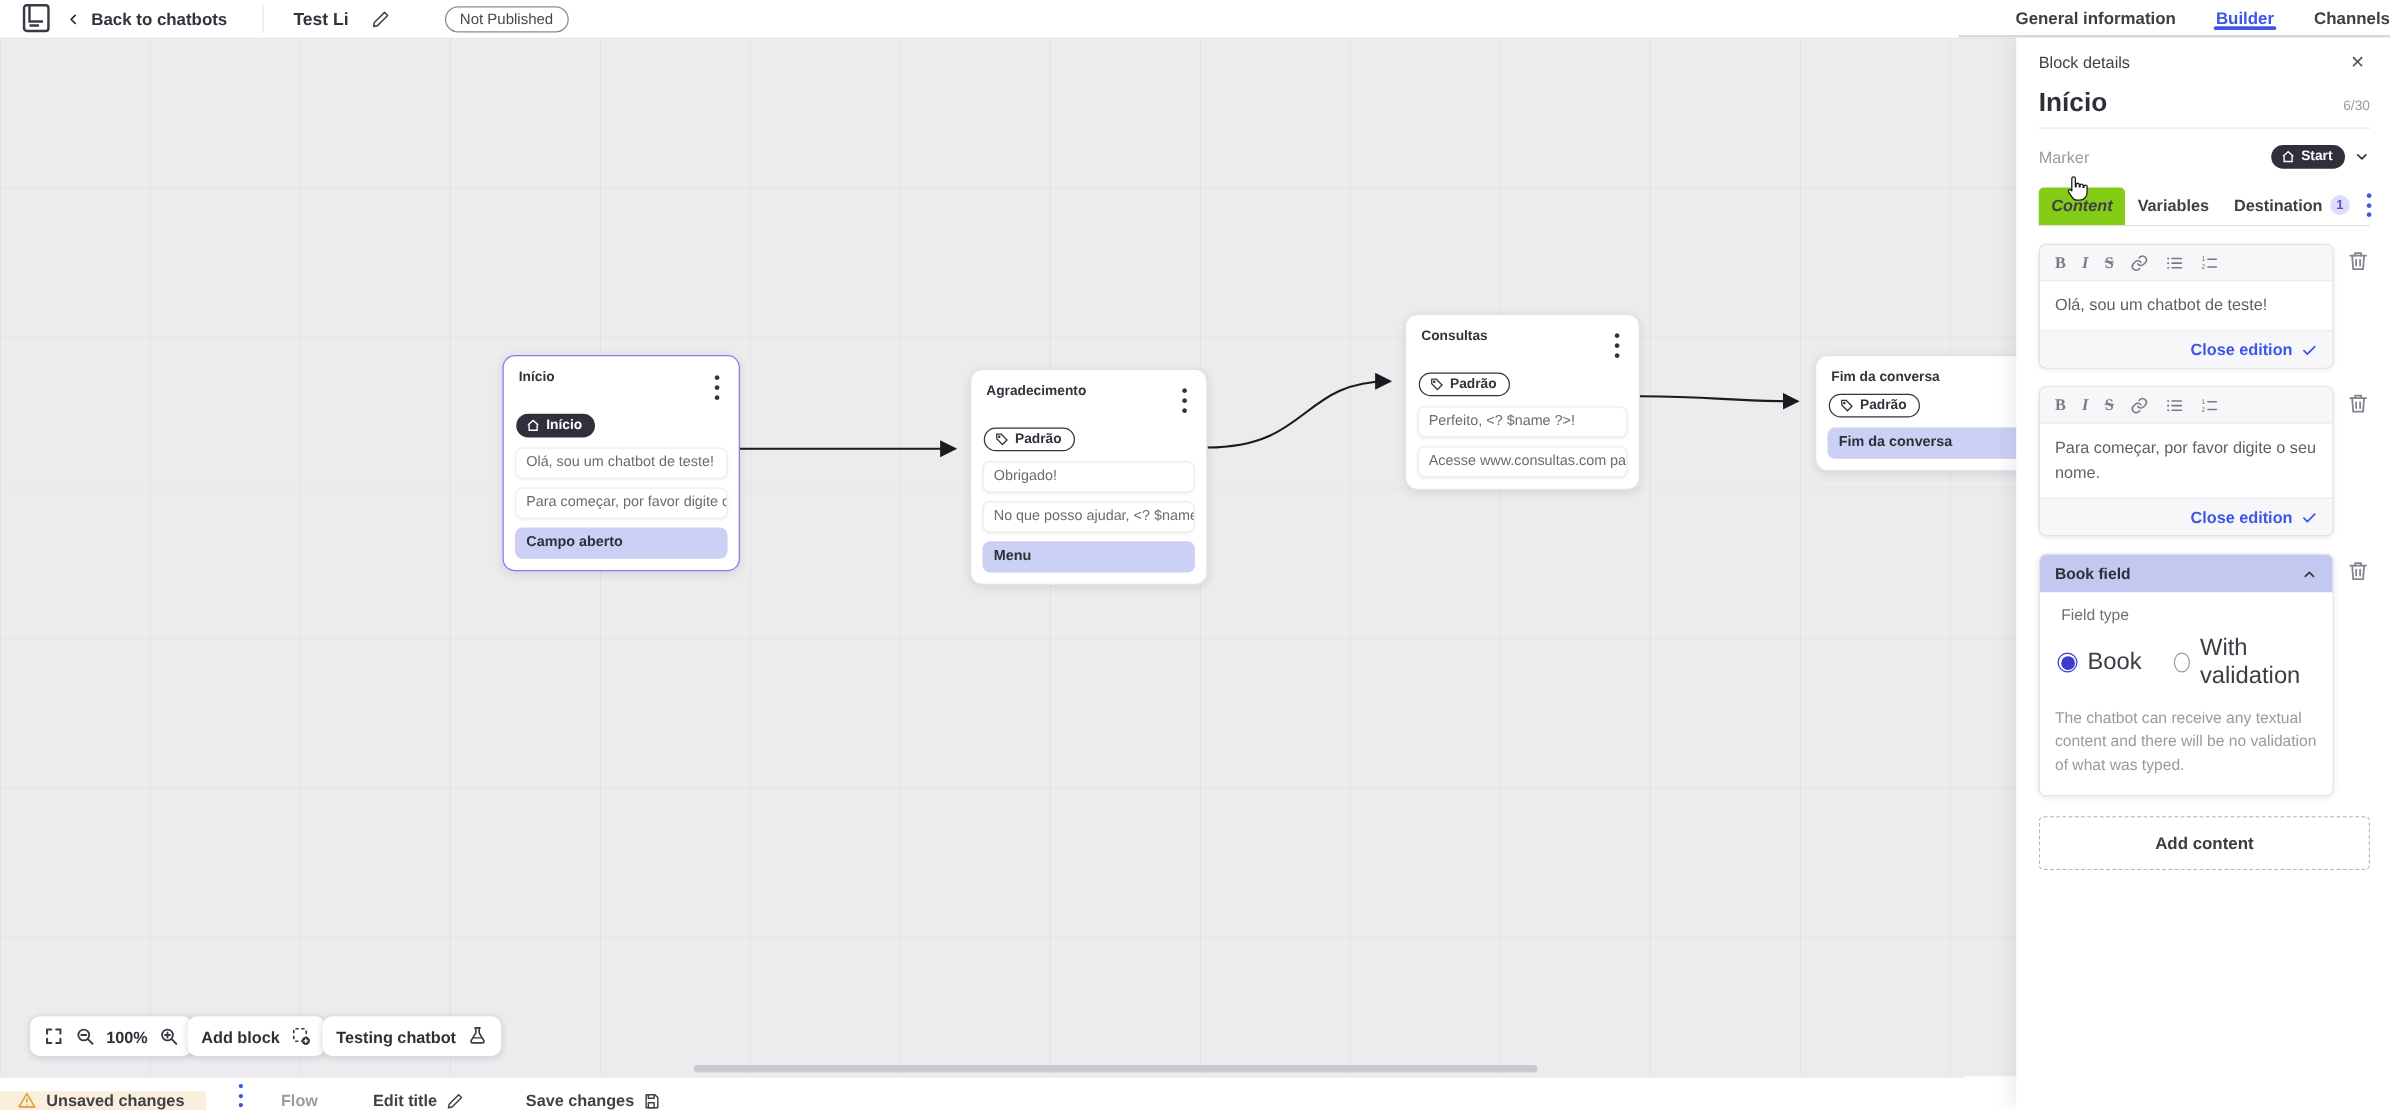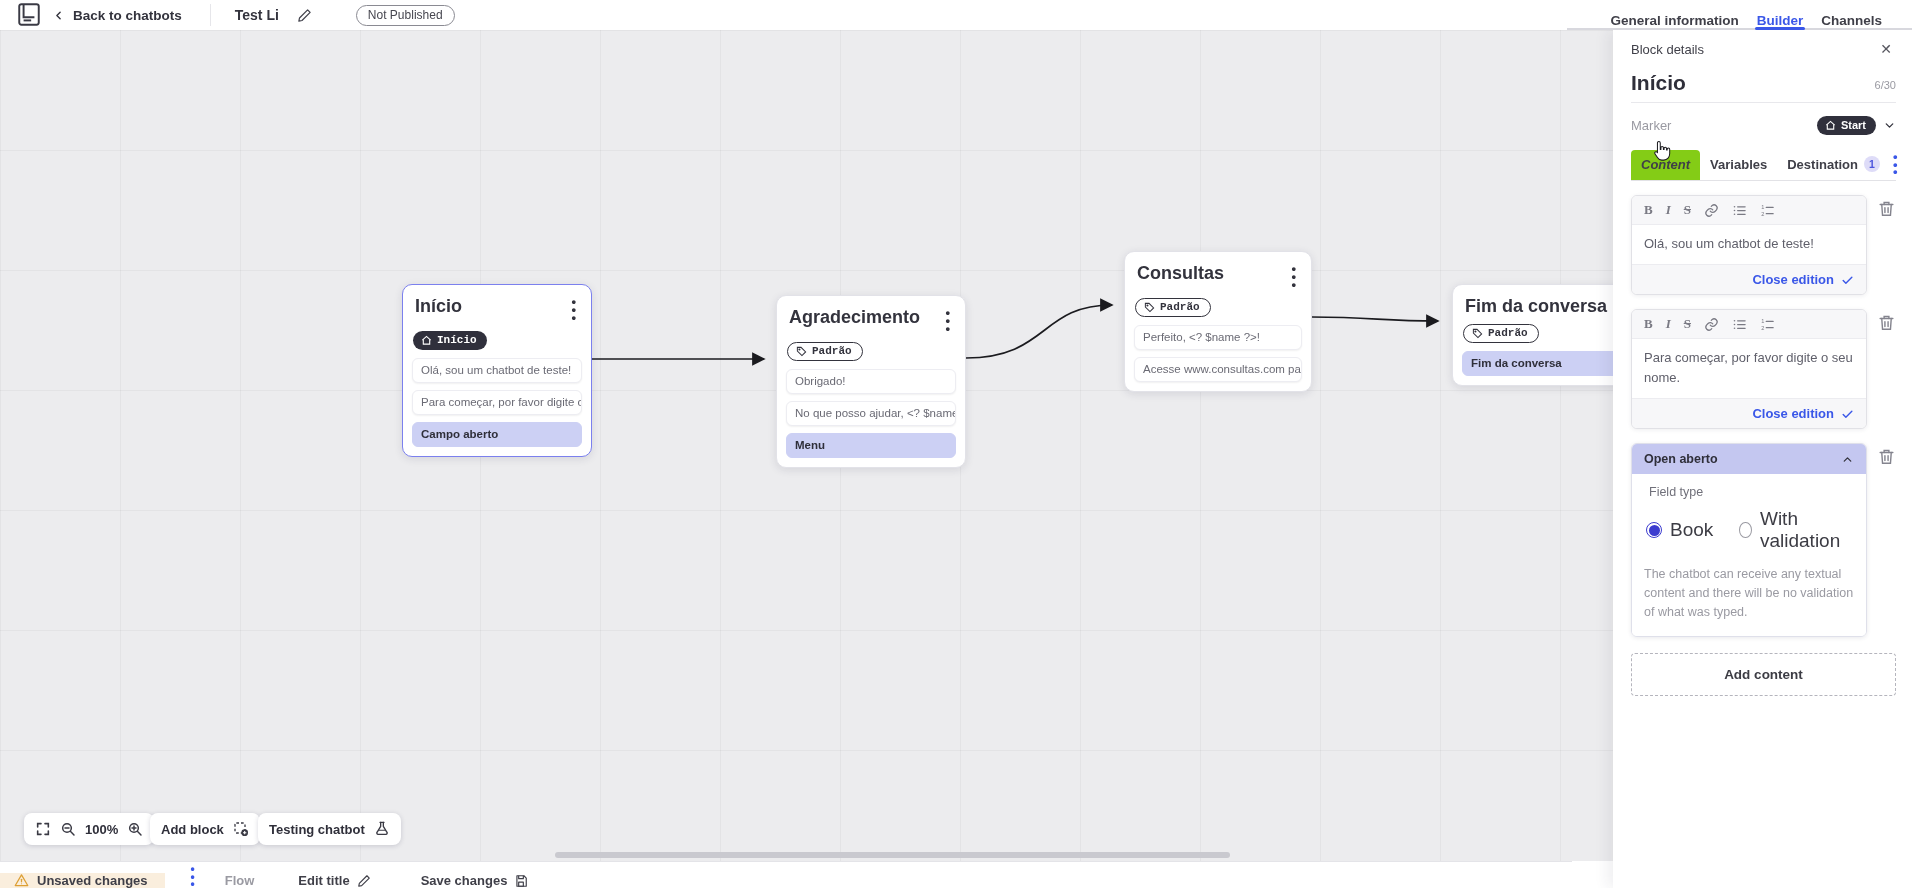--- a/index.html
+++ b/index.html
@@ -8,40 +8,40 @@
 
   
   .topbar { height:30px; background:#fff; display:flex; align-items:stretch; justify-content:space-between; flex:0 0 30px; position:relative; z-index:30; }
   .topbar-left { display:flex; align-items:center; gap:10px; padding-left:16px; }
   .logo { width:26px; height:26px; color:#3a3a44; }
   .back-btn { display:flex; align-items:center; gap:8px; color:#33333d; font-size:13.5px; font-weight:bold; cursor:pointer; }
   .tb-divider { width:1px; height:22px; background:#e6e6ea; margin:0 14px 0 18px; }
   .doc-title { font-size:14px; font-weight:bold; color:#33333d; }
   .pencil-ic { width:15px; height:15px; color:#44444e; margin-left:8px; }
   .status-pill { margin-left:34px; border:1px solid #8a8a92; border-radius:999px; padding:2px 11px 3px; font-size:12px; color:#46464f; }
-  .topbar-tabs { display:flex; align-items:flex-end; gap:18px; padding-right:30px; border-bottom:2px solid #d8d8de; width:345px; justify-content:flex-end; }
+  .topbar-tabs { display:flex; align-items:center; gap:32px; border-bottom:2px solid #d8d8de; width:345px; justify-content:flex-end; }
   .top-tab { display:flex; align-items:center; font-size:13.5px; font-weight:bold; color:#3f3f48; position:relative; cursor:pointer; white-space:nowrap; }
   .top-tab.active { color:#3a57e8; }
   .top-tab.active::after { content:""; position:absolute; left:-2px; right:-2px; bottom:-2px; height:3px; background:#3a57e8; border-radius:2px; }
 
   
   .main { flex:1; position:relative; }
   .canvas { position:absolute; inset:0; background-color:#ececee;
     background-image:linear-gradient(rgba(0,0,0,0.040) 1px, transparent 1px),
                      linear-gradient(90deg, rgba(0,0,0,0.040) 1px, transparent 1px);
     background-size:120px 120px; overflow:hidden; }
   .connections { position:absolute; inset:0; width:100%; height:100%; z-index:2; }
 
   
   .block { position:absolute; width:190px; background:#fff; border:1px solid #e2e2e8; border-radius:10px; box-shadow:0 2px 8px rgba(40,40,70,.12); padding:9px 9px 9px; z-index:5; }
   .block.selected { border:1.5px solid #7b80ee; }
   .block-head { display:flex; align-items:flex-start; justify-content:space-between; padding:2px 2px 0 3px; }
-  .block-title { font-size:18px; font-weight:bold; color:#33333d; }
+  .block-title { font-size:11px; font-weight:bold; color:#33333d; }
   .kebab { color:#33333d; font-size:13px; font-weight:bold; line-height:0.62; letter-spacing:0; cursor:pointer; padding:2px 4px; }
-  .block-badge-row { margin:7px 0 2px 1px;font-family:Liberation Mono, monospace; }
+  .block-badge-row { margin:7px 0 2px 1px; }
   .pill-dark { display:inline-flex; align-items:flex-end; gap:5px; background:#30303c; color:#fff; border-radius:999px; padding:3px 10px 4px 8px; font-size:11px; font-weight:bold; }
   .pill-outline { display:inline-flex; align-items:center; gap:5px; border:1px solid #33333d; color:#33333d; border-radius:999px; padding:2px 10px 3px 8px; font-size:11px; font-weight:bold; background:#fff; }
   .pill-ic { width:11px; height:11px; }
   .brow { margin-top:7px; background:#fff; border:1px solid #ededf2; box-shadow:0 1px 2px rgba(0,0,0,.06); border-radius:6px; padding:5px 8px 6px; font-size:11.5px; color:#6a6a74; white-space:nowrap; overflow:hidden; }
   .brow.highlight { background:#ccd0f4; border-color:#ccd0f4; box-shadow:none; color:#2f2f3a; font-weight:bold; }
 
   
   .ctl-card { position:absolute; bottom:16px; background:#fff; border-radius:8px; box-shadow:0 1px 5px rgba(40,40,70,.18); height:32px; display:flex; align-items:center; gap:9px; padding:0 11px; z-index:8; font-size:13px; font-weight:bold; color:#2f2f3a; cursor:pointer; }
   .ctl-card .cic { width:16px; height:16px; color:#3a3a44; }
   .zoombar { left:24px; }
@@ -380,21 +380,21 @@
               <path d="M4 7h16"></path>
               <path d="M9 7V4.5h6V7"></path>
               <path d="M6 7l1 13.5h10L18 7"></path>
               <path d="M10 11v6M14 11v6"></path>
             </svg>
         </div>
 
         <div class="card-row">
           <div class="of-card">
             <div class="of-head">
-              <span>Open aberto</span>
+              <span>Book field</span>
               <svg class="chev" viewBox="0 0 24 24" fill="none" stroke="currentColor" stroke-width="2.4" stroke-linecap="round" stroke-linejoin="round">
                   <path d="M6 15l6-6 6 6"></path>
                 </svg>
             </div>
             <div class="of-body">
               <div class="ft-label">Field type</div>
               <div class="radio-row">
                 <label class="radio-opt">
                   <span class="radio sel"></span>
                   <span>Book</span>

